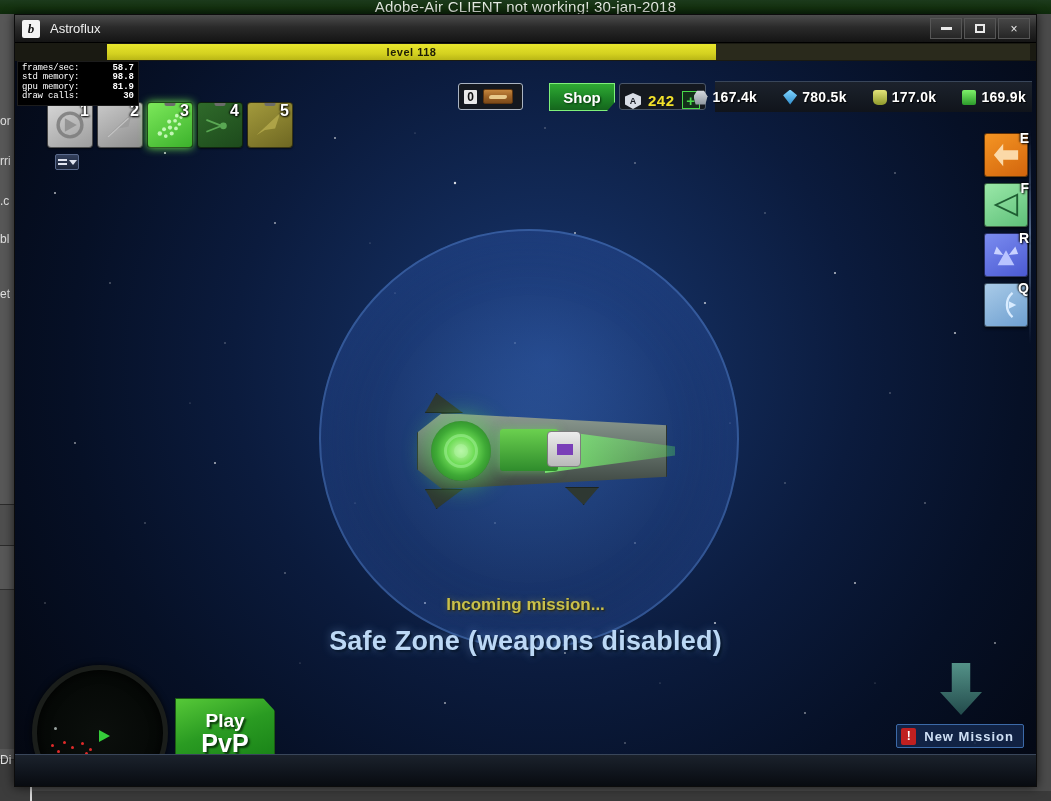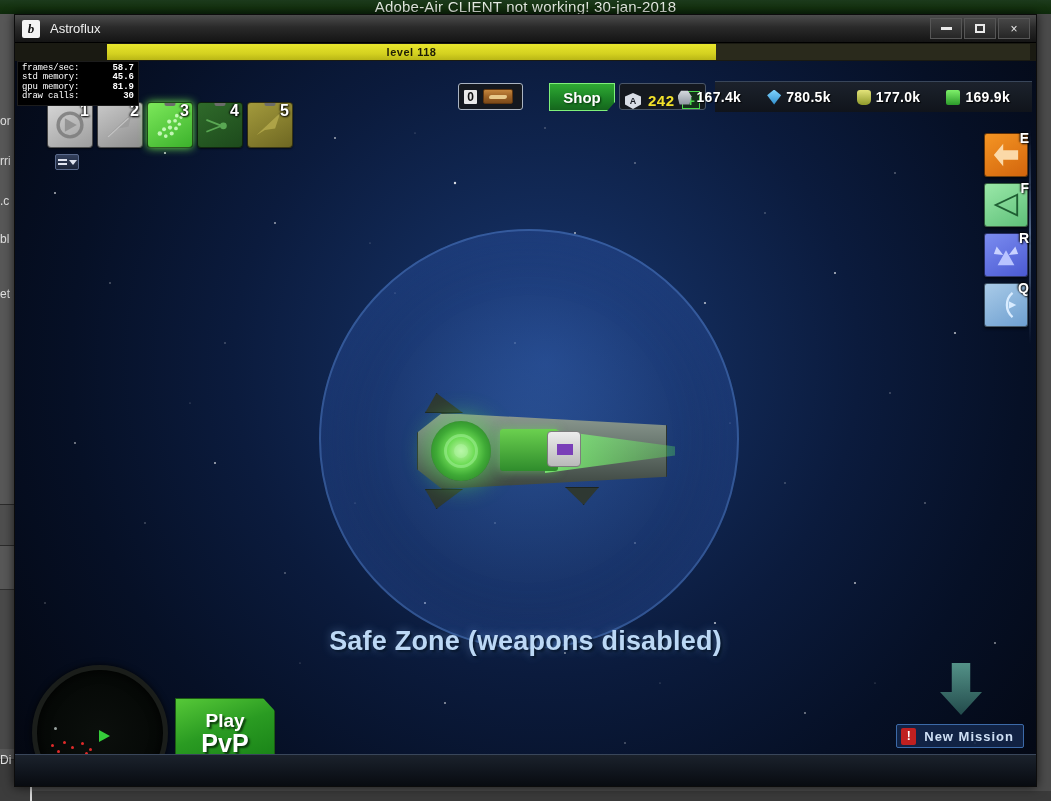--- a/index.html
+++ b/index.html
@@ -252,21 +252,21 @@
     width: 18px; height: 18px; background: #14301a; border: 1px solid #49d94a;
     color: #49d94a; font-size: 15px; font-weight: bold; line-height: 15px;
     display: flex; align-items: center; justify-content: center; cursor: pointer;
     font-family: "Liberation Sans", sans-serif;
   }
   .currency-bar {
     position: absolute; left: 700px; top: 38px; right: 4px; height: 31px;
     background: linear-gradient(180deg, #1c222c, #10141b);
     border-top: 1px solid #39465a;
     display: flex; align-items: center; justify-content: flex-end; gap: 26px;
-    padding-right: 22px;
+    padding-right: 6px;
   }
   .cur { display: flex; align-items: center; gap: 5px; }
   .cur .lbl { color: #fff; font-size: 14px; font-weight: bold; letter-spacing: .3px;
               text-shadow: 1px 1px 1px #000; font-family: "Liberation Sans", sans-serif; }
   .ci { width: 14px; height: 15px; border-radius: 2px; }
   .ci.metal { background: linear-gradient(180deg,#d9dde2,#8d959f); clip-path: polygon(15% 100%,0 45%,25% 8%,75% 8%,100% 45%,85% 100%); }
   .ci.crystal { background: linear-gradient(180deg,#7fd4ff,#2f8ecd); clip-path: polygon(50% 0,100% 38%,50% 100%,0 38%); }
   .ci.gold { background: linear-gradient(180deg,#e3e37a,#8f9a2b); border-radius: 3px 3px 5px 5px; }
   .ci.green { background: linear-gradient(180deg,#7ef06a,#2c9b2b); border-radius: 2px; }
 
@@ -624,37 +624,38 @@
         <div class="ship-fin fin-a"></div>
         <div class="ship-fin fin-b"></div>
         <div class="ship-hull"></div>
         <div class="ship-fin fin-c"></div>
         <div class="ship-beam"></div>
         <div class="ship-core"></div>
         <div class="ship-mod"></div>
         <div class="ship-can"></div>
       </div>
 
+      <div class="msg-mission">Incoming mission...</div>
       <div class="msg-safe">Safe Zone (weapons disabled)</div>
       <div class="warp-arrow"></div>
 
       <div class="xp-bar">
         <div class="xp-fill"></div>
         <div class="xp-label">level 118</div>
         <div class="xp-tail"></div>
       </div>
 
       <div class="perf">
         <div class="row">
             <span class="k">frames/sec:</span>
             <span class="v">58.7</span>
           </div>
         <div class="row">
             <span class="k">std memory:</span>
-            <span class="v">45.6</span>
+            <span class="v">98.8</span>
           </div>
         <div class="row">
             <span class="k">gpu memory:</span>
             <span class="v">81.9</span>
           </div>
         <div class="row">
             <span class="k">draw calls:</span>
             <span class="v">30</span>
           </div>
       </div>

